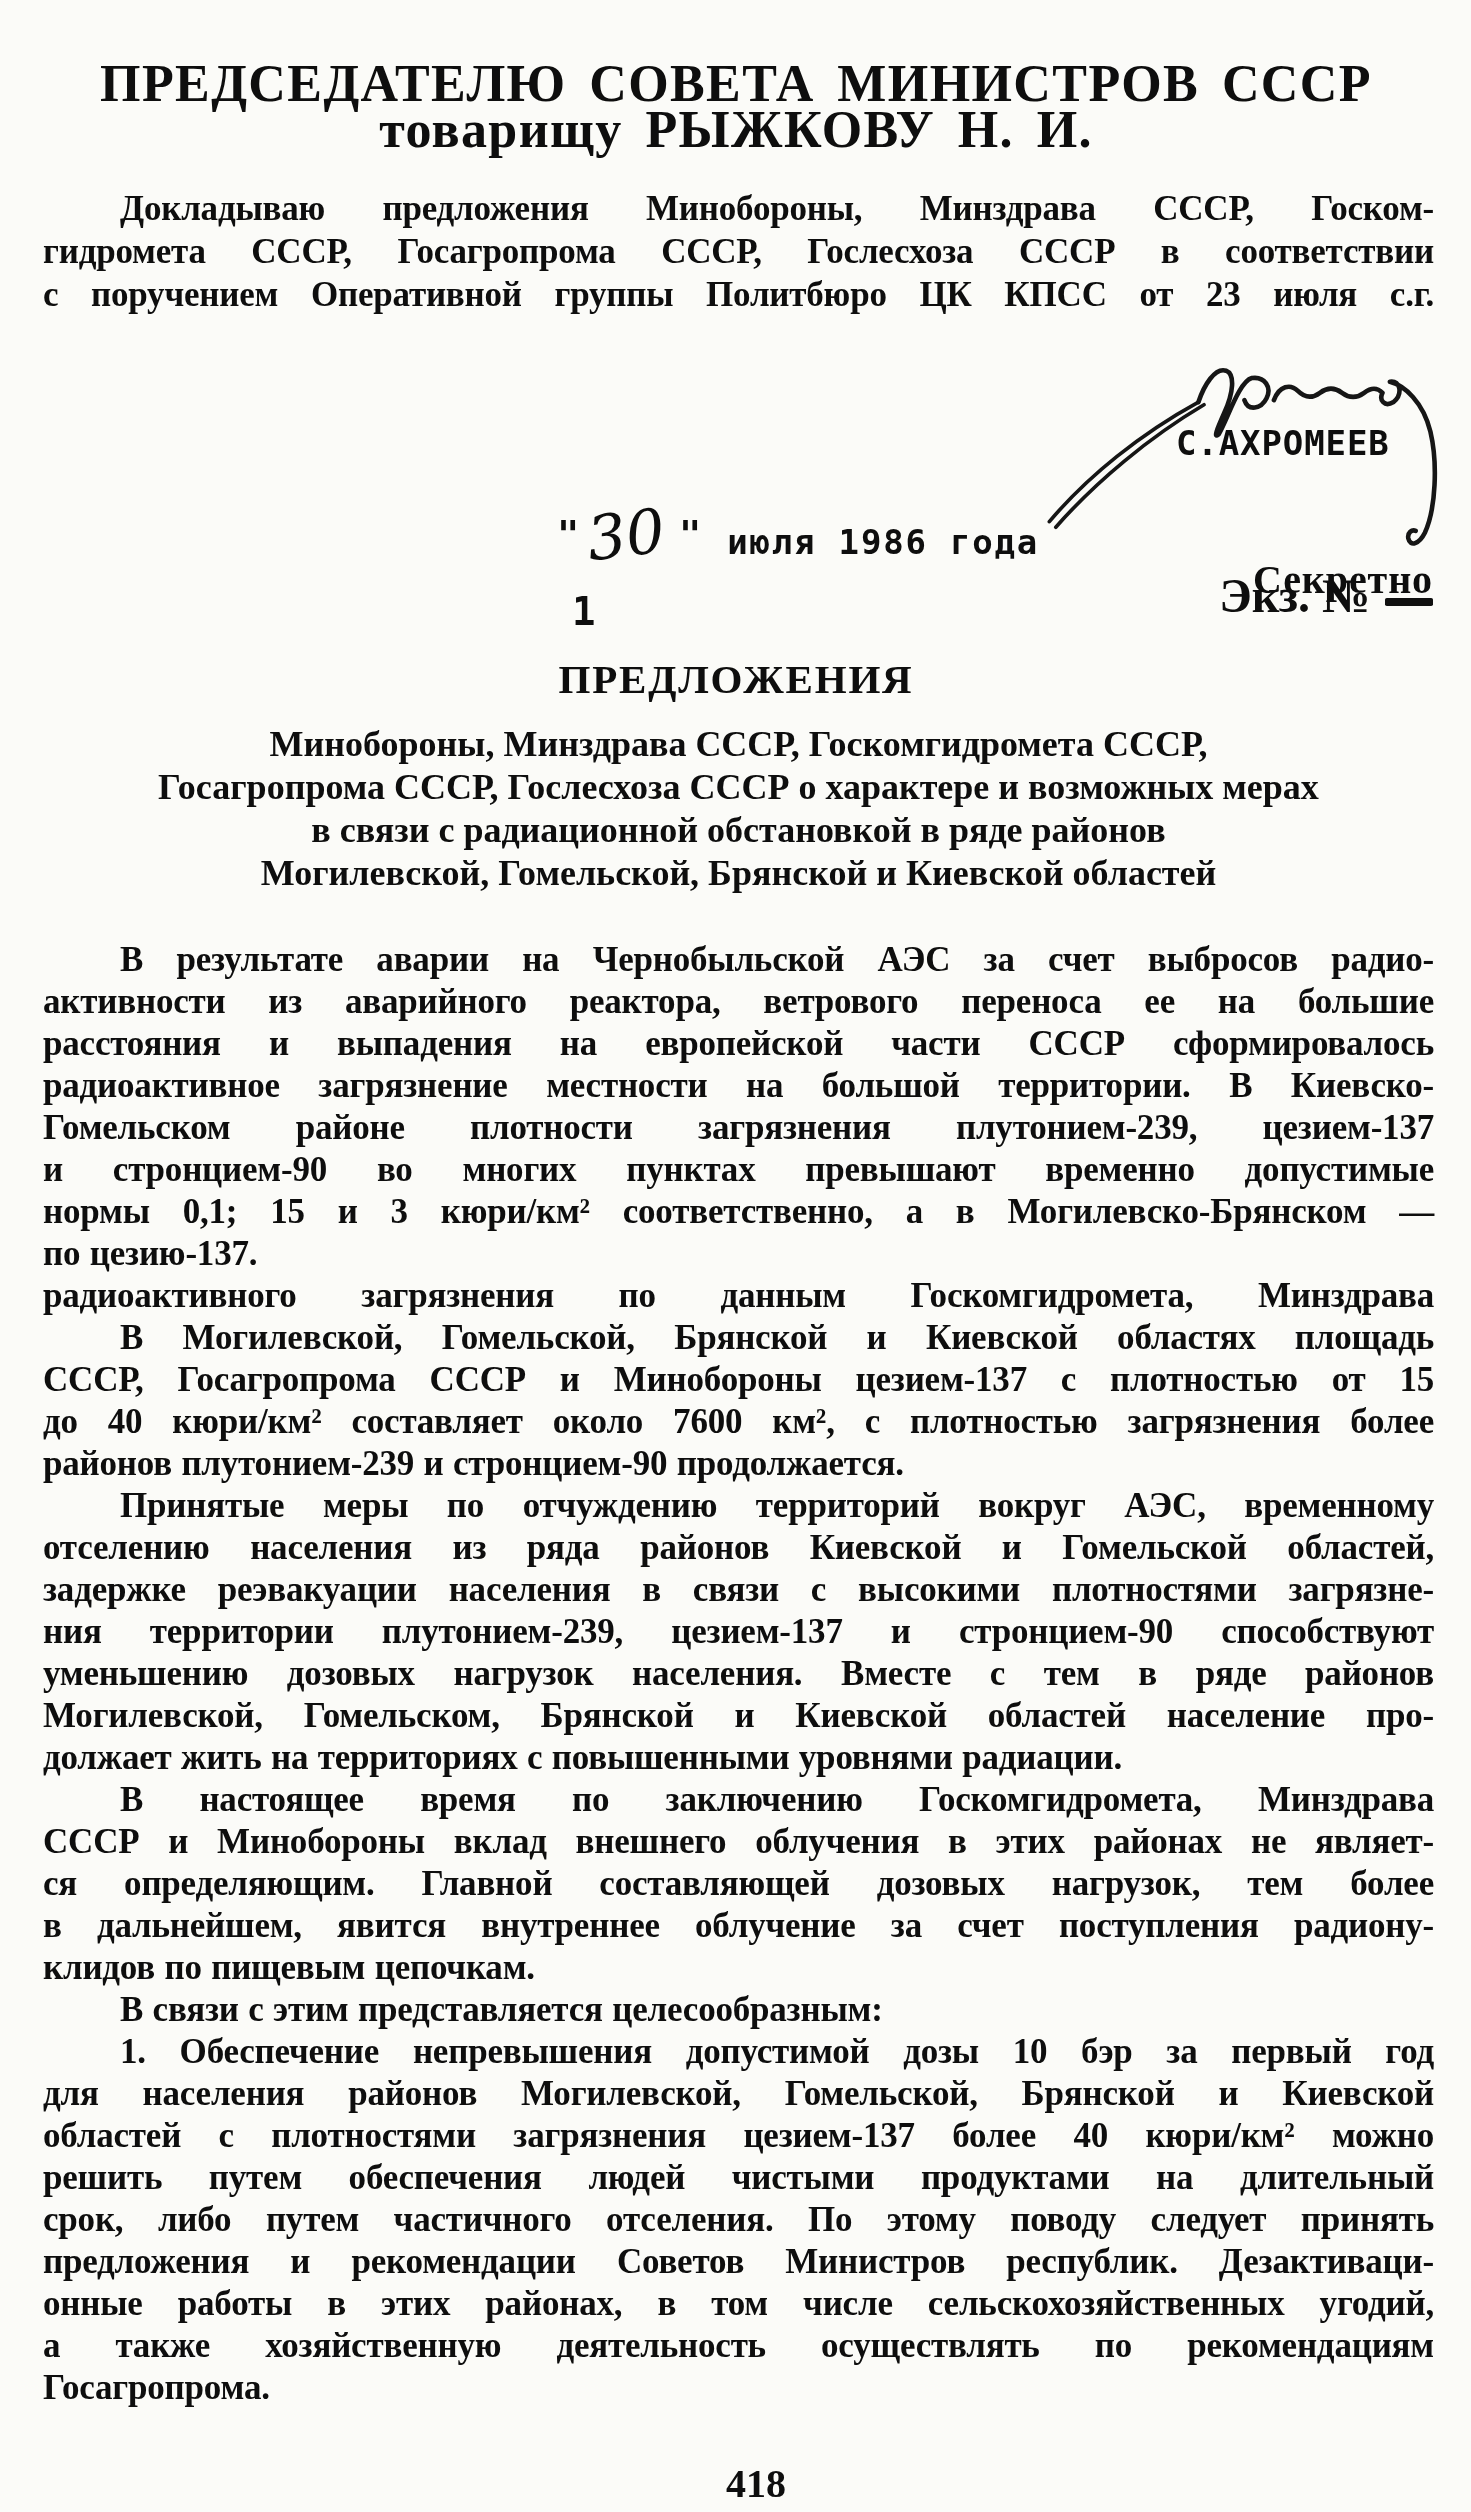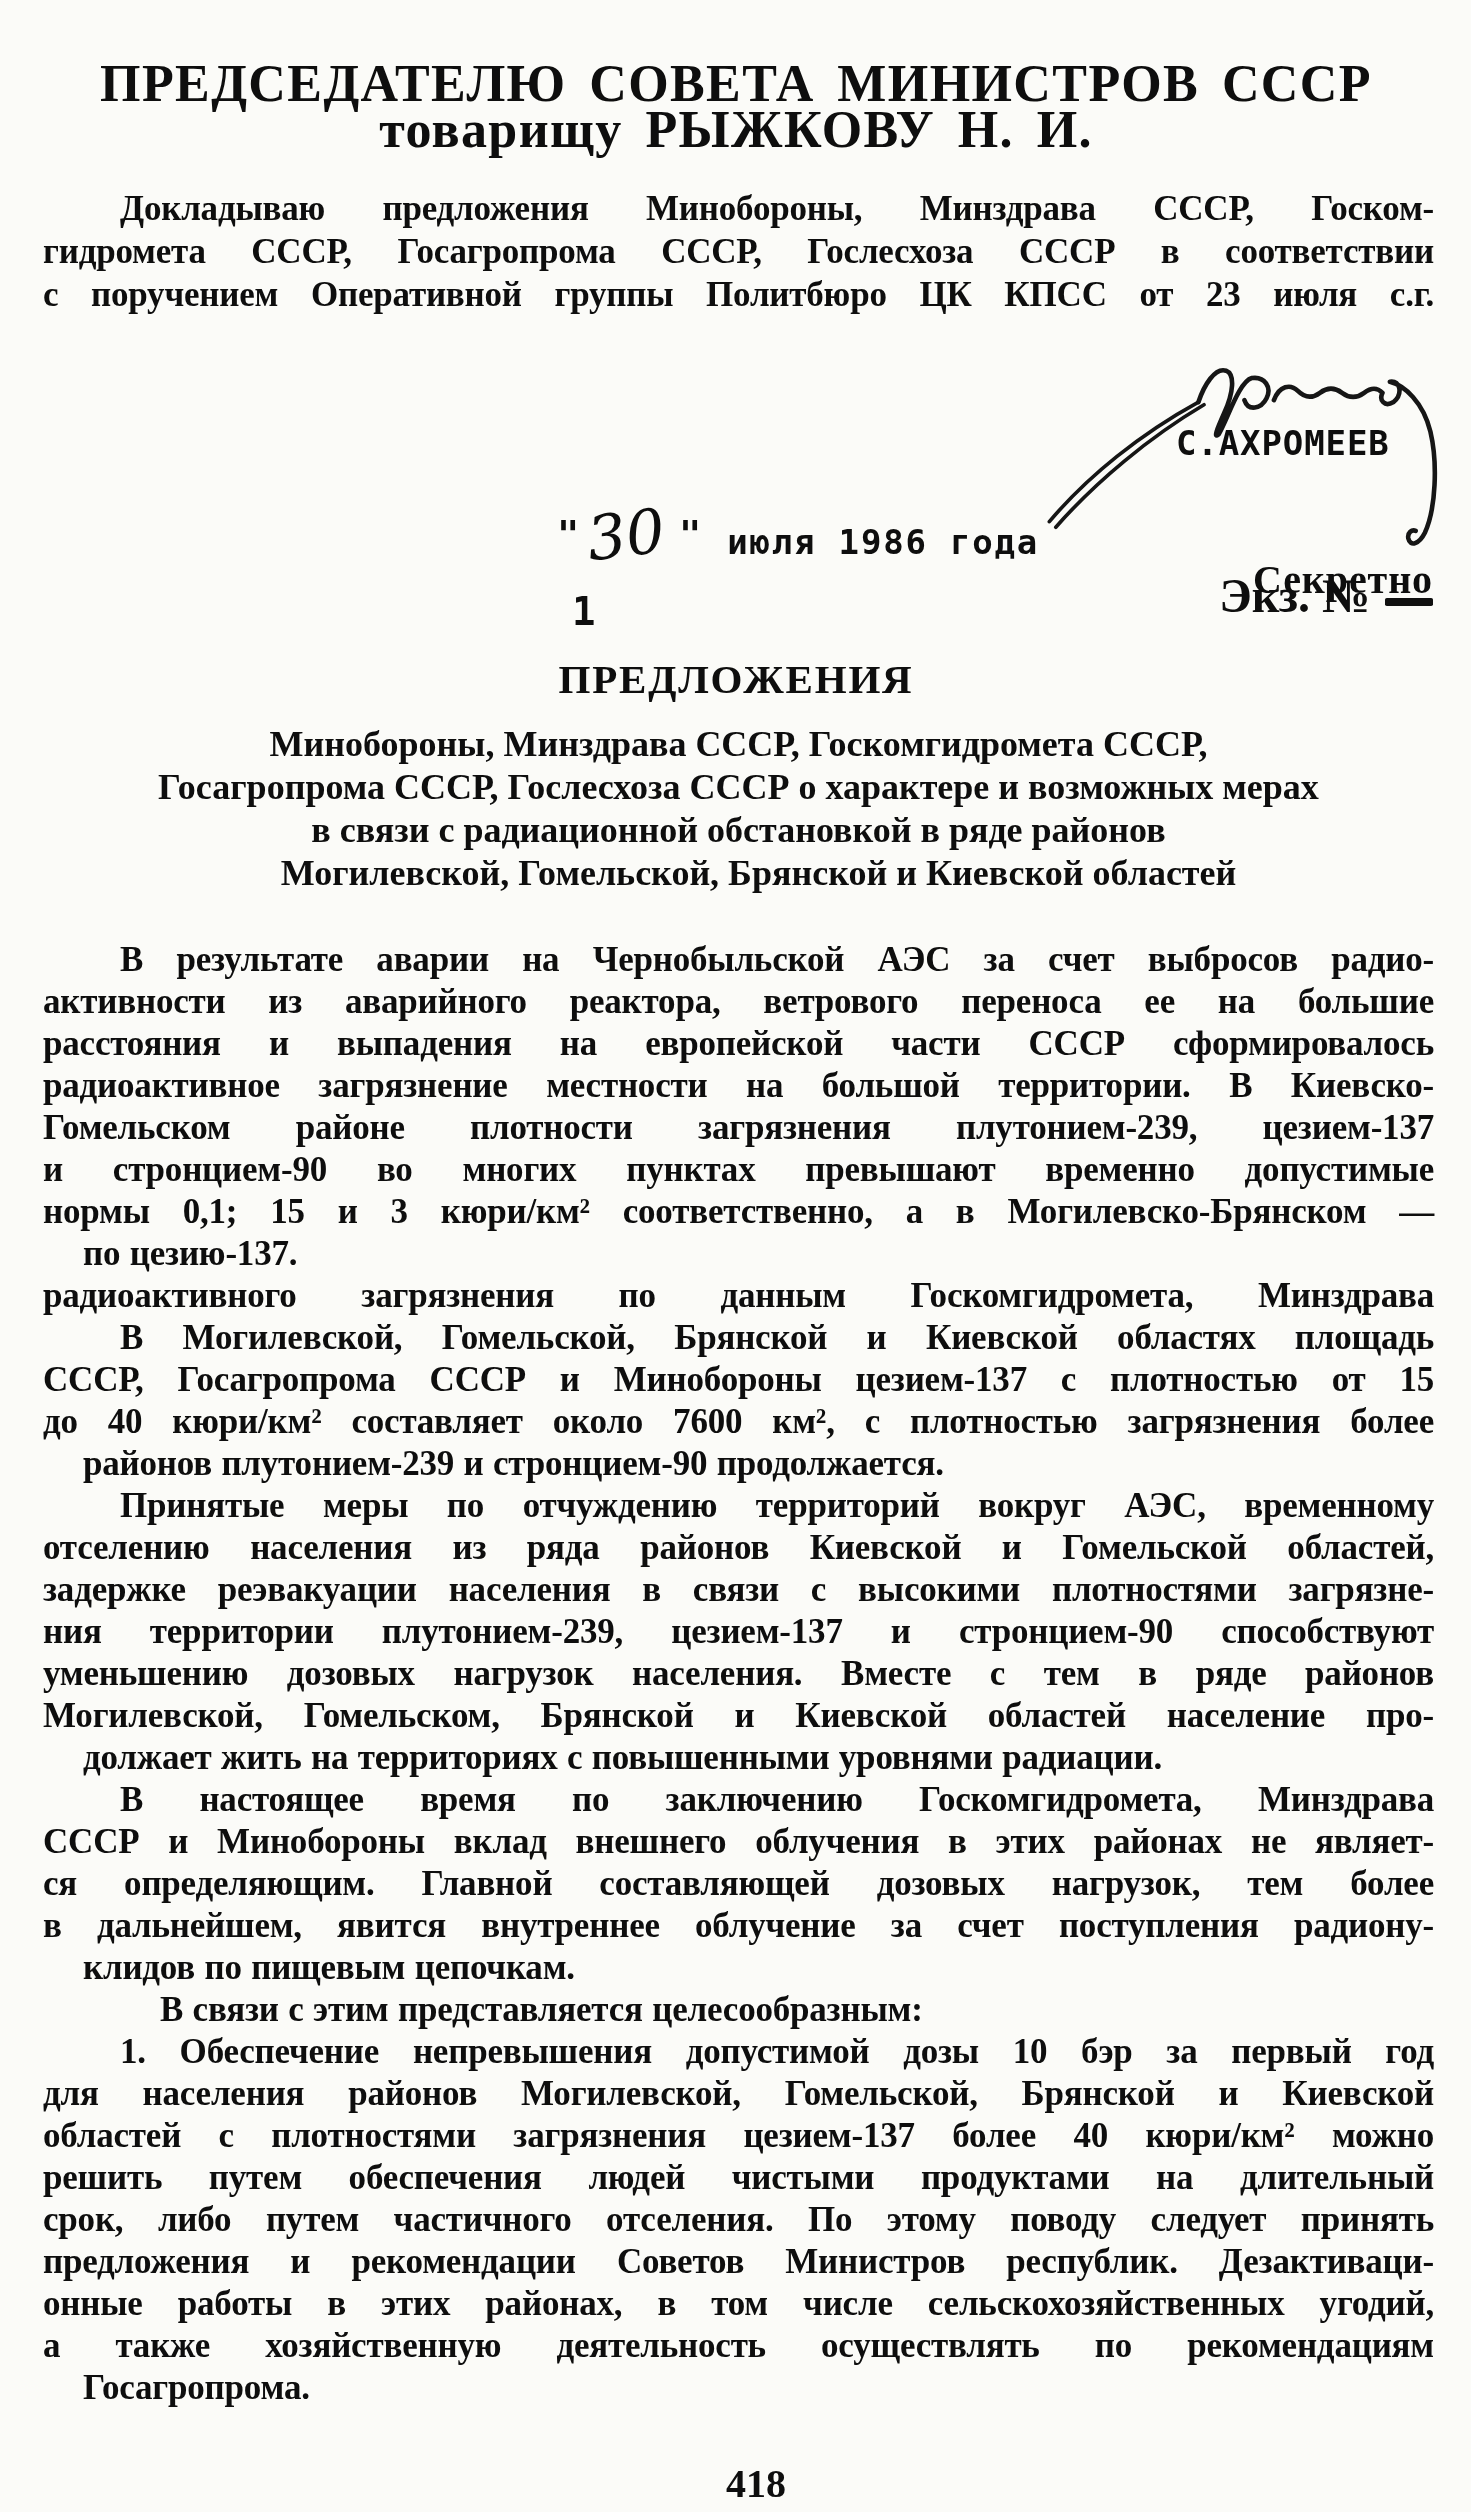--- a/index.html
+++ b/index.html
@@ -9,21 +9,21 @@
     background: #fbfbf8;
     color: #0e0e0e;
     font-family: "Liberation Serif", "DejaVu Serif", serif;
     font-weight: 700;
     overflow: hidden;
   }
   .abs { position: absolute; }
 
   
   .line { text-align: justify; text-align-last: justify; }
-  .line.last { text-align-last: left; margin-left: 40px; }
+  .line.last { text-align-last: left; }
   .line.first { text-indent: 77px; }
   .centered .line { text-align: center; text-align-last: center; text-indent: 0; }
 
   .recipient {
     left: 0; right: 0; top: 61px;
     text-align: center;
     font-size: 52px; line-height: 46px;
     letter-spacing: 1.4px; word-spacing: 8.3px;
   }
 

